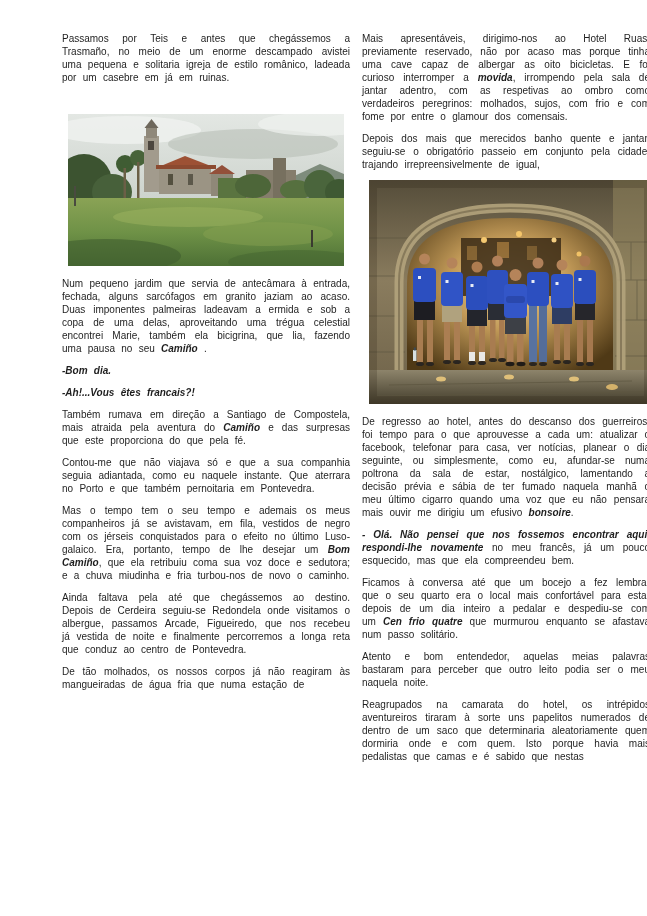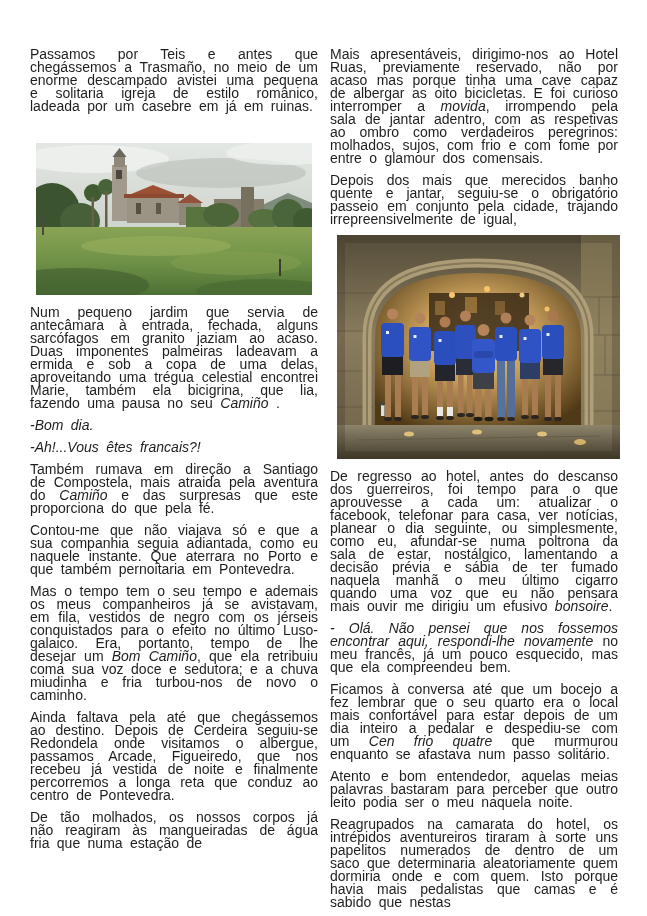--- a/index.html
+++ b/index.html
@@ -9,33 +9,34 @@
     font-family: "Liberation Sans", "DejaVu Sans", sans-serif;
   }
   .page {
     position: relative;
     width: 647px; height: 916px;
     background: #ffffff;
     overflow: hidden;
   }
   .col {
     position: absolute;
-    top: 48px;
+    top: 32px;
     width: 288px;
-    font-size: 14px;
+    font-size: 10px;
     line-height: 13px;
     color: #1e1e1e;
     text-align: justify;
     word-spacing: 3.5px;
+    margin-left: 32px;
     -webkit-hyphens: none;
   }
   #col-left  { left: 30px; }
   #col-right { left: 330px; }
   .para { margin: 0 0 9px 0; }
-  .it { font-style: italic; }
+  .it { font-style: italic; font-weight: bold; }
   .photo { display: block; }
   .photo svg { display: block; }
   .church-photo { margin: 30px 0 11px 6px; width: 276px; height: 152px; }
   .group-photo  { margin: 5px 0 11px 7px;  width: 283px; height: 224px; }
 </style>
 </head>
 <body>
 
 <div class="page">
   <div class="col" id="col-left">

